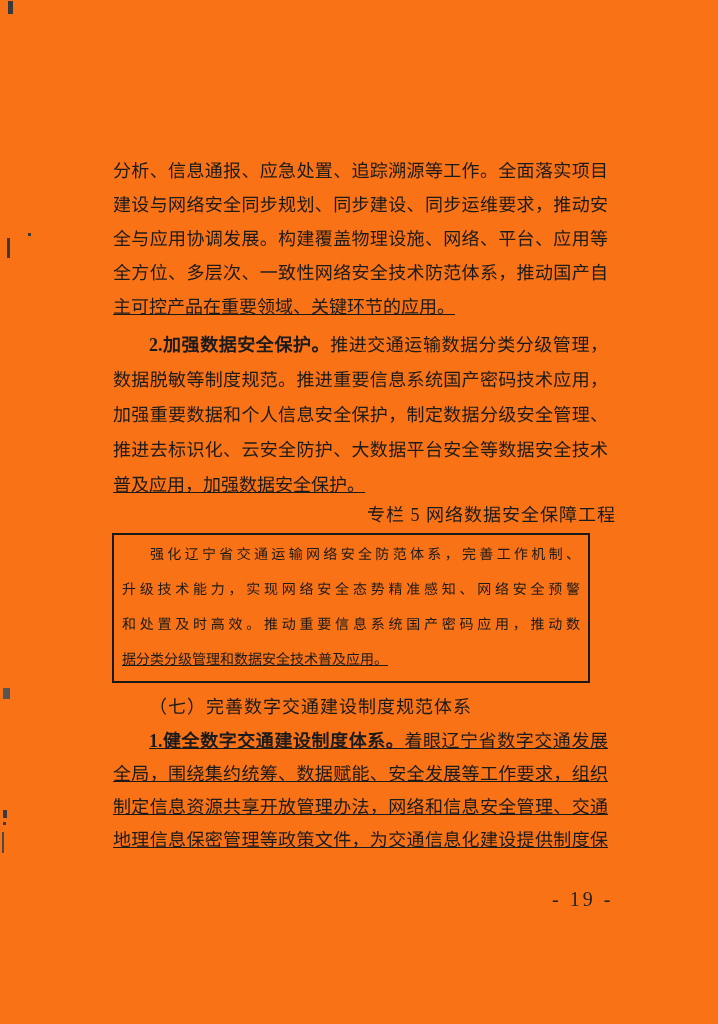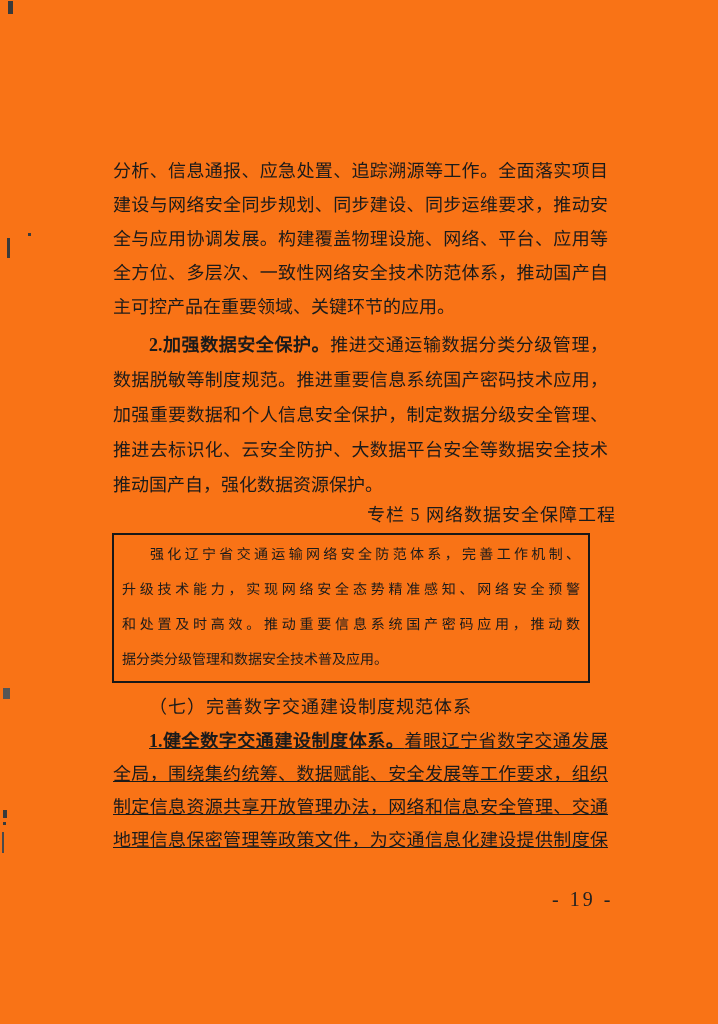--- a/index.html
+++ b/index.html
@@ -18,21 +18,21 @@
     left:113px;
     width:495px;
   }
   .line{
     font-size:18px;
     text-align:justify;
     text-align-last:justify;
     white-space:normal;
     color:#1b1b1b;
   }
-  .line.short{ text-align-last:left; }
+  .line.short{ text-align-last:left;text-decoration:underline; }
   .line.indent{ text-indent:36px; }
   .lead{ font-weight:700; }
 
   #p1{ top:154px; }
   #p1 .line{ line-height:34px; }
 
   #p2{ top:328px; }
   #p2 .line{ line-height:35px; }
 
   #box-title{
@@ -109,21 +109,21 @@
       <div class="line">全与应用协调发展。构建覆盖物理设施、网络、平台、应用等</div>
       <div class="line">全方位、多层次、一致性网络安全技术防范体系，推动国产自</div>
       <div class="line short">主可控产品在重要领域、关键环节的应用。</div>
     </div>
 
   <div class="text-col" id="p2">
       <div class="line indent"><b class="lead">2.加强数据安全保护。</b>推进交通运输数据分类分级管理，</div>
       <div class="line">数据脱敏等制度规范。推进重要信息系统国产密码技术应用，</div>
       <div class="line">加强重要数据和个人信息安全保护，制定数据分级安全管理、</div>
       <div class="line">推进去标识化、云安全防护、大数据平台安全等数据安全技术</div>
-      <div class="line short">推动国产自，强化数据资源保护。</div>
+      <div class="line short">普及应用，加强数据安全保护。</div>
     </div>
 
   <div id="box-title">专栏 5  网络数据安全保障工程</div>
 
   <div id="column-box">
       <div class="line indent">强化辽宁省交通运输网络安全防范体系，完善工作机制、</div>
       <div class="line">升级技术能力，实现网络安全态势精准感知、网络安全预警</div>
       <div class="line">和处置及时高效。推动重要信息系统国产密码应用，推动数</div>
       <div class="line short">据分类分级管理和数据安全技术普及应用。</div>
     </div>

